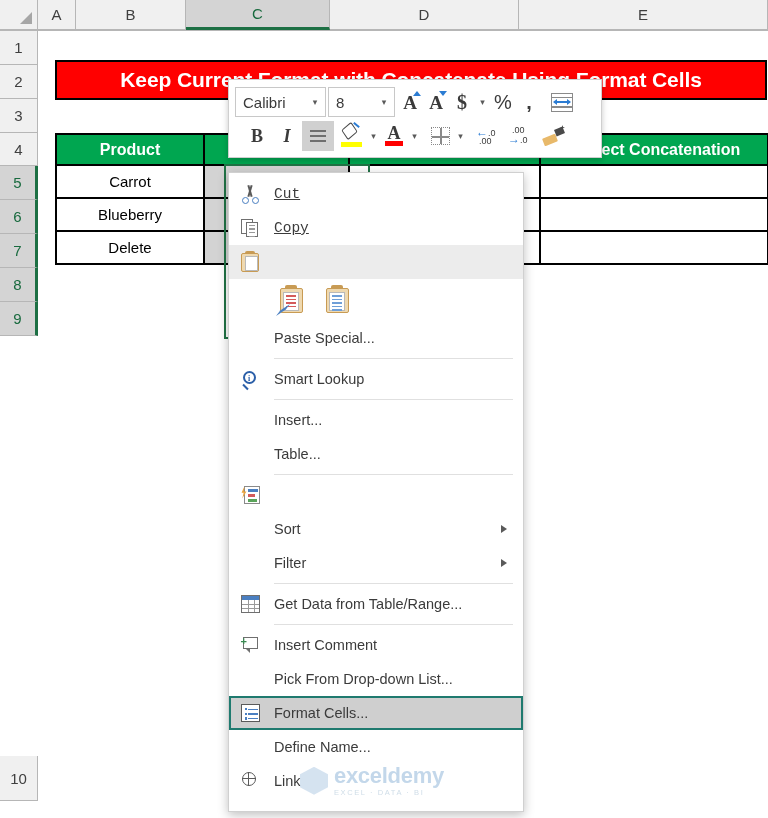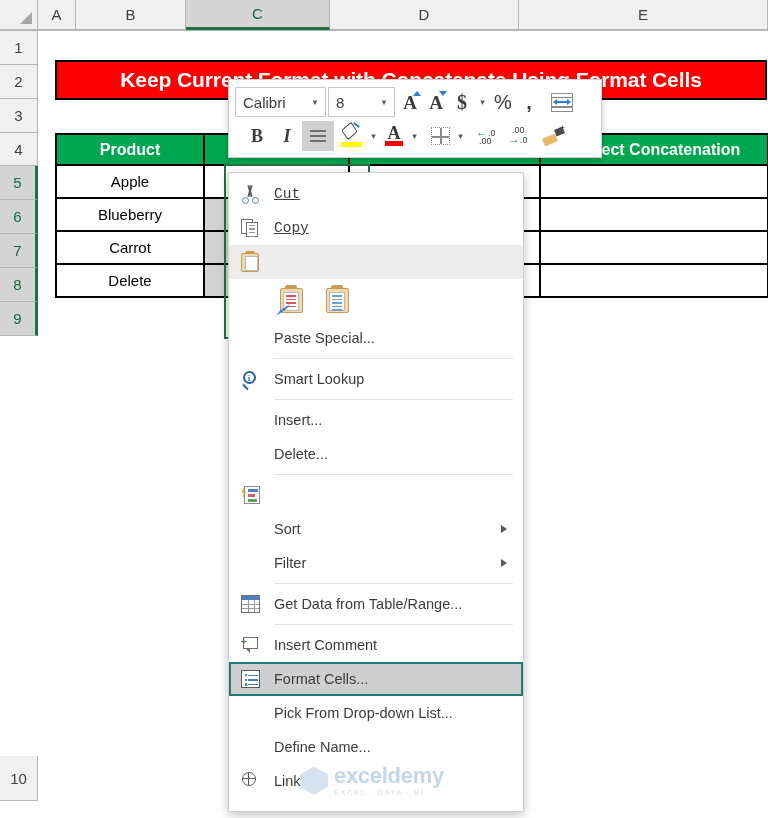--- a/index.html
+++ b/index.html
@@ -584,33 +584,27 @@
       <thead>
         <tr>
           <th>Product</th>
           <th>Price</th>
           <th>Converted Format</th>
           <th>Correct Concatenation</th>
         </tr>
       </thead>
       <tbody>
         <tr>
-          <td>Apple</td>
-          <td class="sel-first"></td>
+          <td>Carrot</td>
+          <td class="sel"></td>
           <td></td>
           <td></td>
         </tr>
         <tr>
           <td>Blueberry</td>
-          <td class="sel"></td>
-          <td></td>
-          <td></td>
-        </tr>
-        <tr>
-          <td>Carrot</td>
           <td class="sel"></td>
           <td></td>
           <td></td>
         </tr>
         <tr>
           <td>Delete</td>
           <td class="sel"></td>
           <td></td>
           <td></td>
         </tr>
@@ -792,21 +786,21 @@
           </span>
       </span>
       <span class="label">Smart Lookup</span>
     </div>
     <div class="ctx-sep"></div>
 
     <div class="ctx-item">
       <span class="label">Insert...</span>
     </div>
     <div class="ctx-item">
-      <span class="label">Delete...</span>
+      <span class="label">Table...</span>
     </div>
     <div class="ctx-sep"></div>
 
     <div class="ctx-item">
       <span class="ctx-ico">
         <span class="qa-ico">
             <span class="bx">
               <i></i>
               <i></i>
               <i></i>
@@ -843,41 +837,41 @@
 
     <div class="ctx-item">
       <span class="ctx-ico">
         <span class="cmt-ico">
             <i class="bub"></i>
             <i class="tail"></i>
             <span class="plus">+</span>
           </span>
       </span>
       <span class="label">Insert Comment</span>
+    </div>
+
+    <div class="ctx-item">
+      <span class="label">Pick From Drop-down List...</span>
     </div>
 
     <div class="ctx-item highlight">
       <span class="ctx-ico">
         <span class="fc-ico">
           <i class="dot" style="top:3px;"></i>
             <i class="bar" style="top:3.6px;"></i>
           <i class="dot" style="top:7.6px;"></i>
             <i class="bar" style="top:8.2px;"></i>
           <i class="dot" style="top:12.2px;"></i>
             <i class="bar" style="top:12.8px;"></i>
         </span>
       </span>
       <span class="label">Format Cells...</span>
     </div>
 
     <div class="ctx-item">
-      <span class="label">Pick From Drop-down List...</span>
-    </div>
-
-    <div class="ctx-item">
       <span class="label">Define Name...</span>
     </div>
 
     <div class="ctx-item">
       <span class="ctx-ico">
         <span class="link-ico">
             <i class="globe"></i>
           </span>
       </span>
       <span class="label">Link</span>

